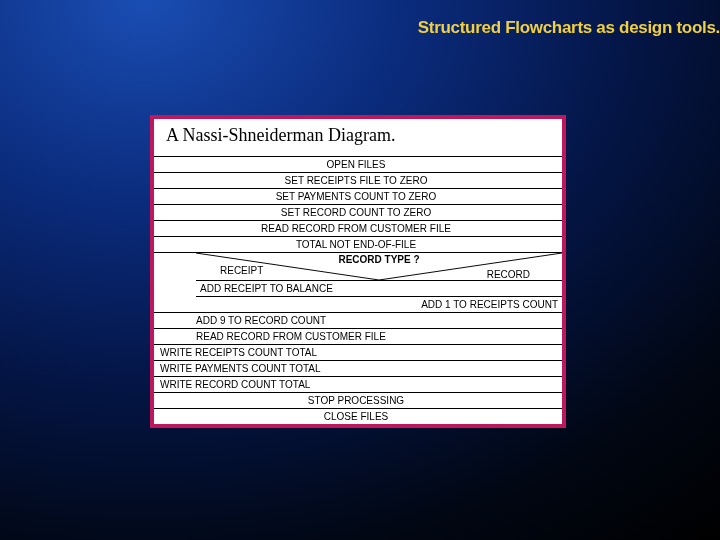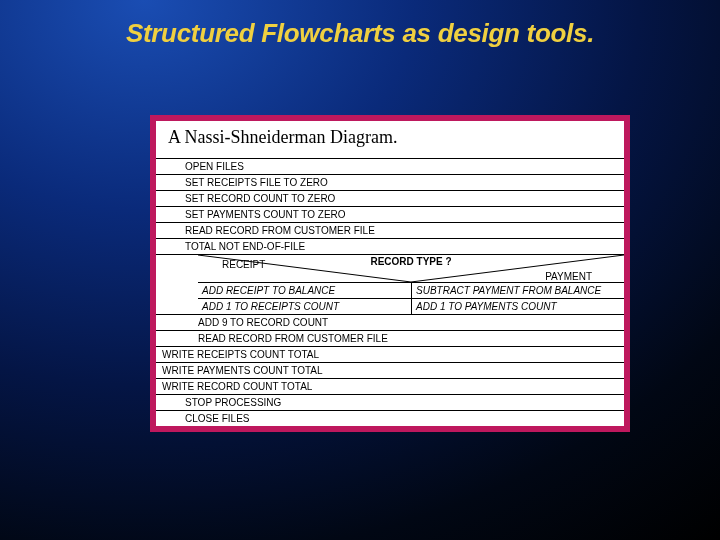--- a/index.html
+++ b/index.html
@@ -4,33 +4,32 @@
 <style>
   * { margin: 0; padding: 0; box-sizing: border-box; }
   html, body { width: 720px; height: 540px; overflow: hidden; }
   body {
     background: radial-gradient(ellipse 900px 700px at 20% 0%, #1a4db3 0%, #0a2a7a 30%, #041545 55%, #010714 80%, #000000 100%);
     font-family: Arial, Helvetica, sans-serif;
   }
   .slide-title {
     color: #f0d040;
     font-weight: bold;
-    font-style: italic;
-    font-size: 26px;
-    text-align: center;
+    font-size: 17px;
+    text-align: right;
     padding-top: 18px;
     letter-spacing: -0.3px;
   }
   .diagram-outer {
     position: absolute;
     left: 150px;
     top: 115px;
-    width: 480px;
+    width: 416px;
     background: #d946ef;
-    border: 6px solid #be185d;
+    border: 4px solid #be185d;
   }
   .diagram-title-area {
     background: #ffffff;
     border-bottom: 1px solid #000;
     padding: 6px 8px 10px 8px;
   }
   .diagram-title {
     font-family: "Times New Roman", Times, serif;
     font-size: 18px;
     color: #000;
@@ -43,21 +42,21 @@
   .row {
     border-bottom: 1px solid #000;
     font-size: 10px;
     font-family: Arial, sans-serif;
     line-height: 13px;
     padding: 1px 6px 1px 6px;
     white-space: nowrap;
     color: #000;
   }
   .row:last-child { border-bottom: none; }
-  .indent-1 { padding-left: 29px; }
+  .indent-1 { padding-left: 2px; text-align: center; }
   .indent-1b { }
   .indent-2 { padding-left: 42px; }
 
   
   .decision-wrap {
     border-bottom: 1px solid #000;
   }
   .decision-header {
     position: relative;
     height: 28px;
@@ -75,88 +74,83 @@
     padding-top: 1px;
     font-weight: bold;
   }
   .decision-header svg {
     position: absolute;
     left: 0; top: 0;
     width: 100%; height: 100%;
   }
   .decision-header .left-label {
     position: absolute;
-    bottom: 12px;
+    bottom: 4px;
     left: 24px;
     font-size: 10px;
     font-family: Arial, sans-serif;
   }
   .decision-header .right-label {
     position: absolute;
     bottom: 0px;
     right: 32px;
     font-size: 10px;
     font-family: Arial, sans-serif;
   }
   .decision-cols {
     display: flex;
     margin-left: 42px;
-    font-style: italic;
   }
   .decision-col {
     flex: 1 1 50%;
   }
   .decision-col + .decision-col { border-left: 1px solid #000; }
   .dc-row {
     border-bottom: 1px solid #000;
     font-size: 10px;
     font-family: Arial, sans-serif;
     line-height: 13px;
     padding: 1px 4px 1px 4px;
     white-space: nowrap;
     color: #000;
   }
-  .dc-row:last-child { border-bottom: none; }
+  .dc-row:last-child { border-bottom: none; text-align: right; }
 </style>
 </head>
 <body>
 
 <div class="slide-title">Structured Flowcharts as design tools.</div>
 
 <div class="diagram-outer">
   <div class="diagram-title-area">
     <div class="diagram-title">A Nassi-Shneiderman Diagram.</div>
   </div>
   <div class="diagram-body">
 
     <div class="row indent-1">OPEN FILES</div>
     <div class="row indent-1">SET RECEIPTS FILE TO ZERO</div>
+    <div class="row indent-1">SET PAYMENTS COUNT TO ZERO</div>
     <div class="row indent-1">SET RECORD COUNT TO ZERO</div>
-    <div class="row indent-1">SET PAYMENTS COUNT TO ZERO</div>
     <div class="row indent-1">READ RECORD FROM CUSTOMER FILE</div>
     <div class="row indent-1">TOTAL NOT END-OF-FILE</div>
 
     <div class="decision-wrap">
       <div class="decision-header">
         <div class="q">RECORD TYPE ?</div>
         <svg viewBox="0 0 374 28" preserveAspectRatio="none">
           <line x1="0" y1="0" x2="187" y2="28" stroke="#000" stroke-width="1"></line>
           <line x1="374" y1="0" x2="187" y2="28" stroke="#000" stroke-width="1"></line>
         </svg>
         <div class="left-label">RECEIPT</div>
-        <div class="right-label">PAYMENT</div>
+        <div class="right-label">RECORD</div>
       </div>
       <div class="decision-cols">
         <div class="decision-col">
           <div class="dc-row">ADD RECEIPT TO BALANCE</div>
           <div class="dc-row">ADD 1 TO RECEIPTS COUNT</div>
-        </div>
-        <div class="decision-col">
-          <div class="dc-row">SUBTRACT PAYMENT FROM BALANCE</div>
-          <div class="dc-row">ADD 1 TO PAYMENTS COUNT</div>
         </div>
       </div>
     </div>
 
     <div class="row indent-2">ADD 9 TO RECORD COUNT</div>
     <div class="row indent-2">READ RECORD FROM CUSTOMER FILE</div>
 
     <div class="row indent-1b">WRITE RECEIPTS COUNT TOTAL</div>
     <div class="row indent-1b">WRITE PAYMENTS COUNT TOTAL</div>
     <div class="row indent-1b">WRITE RECORD COUNT TOTAL</div>

